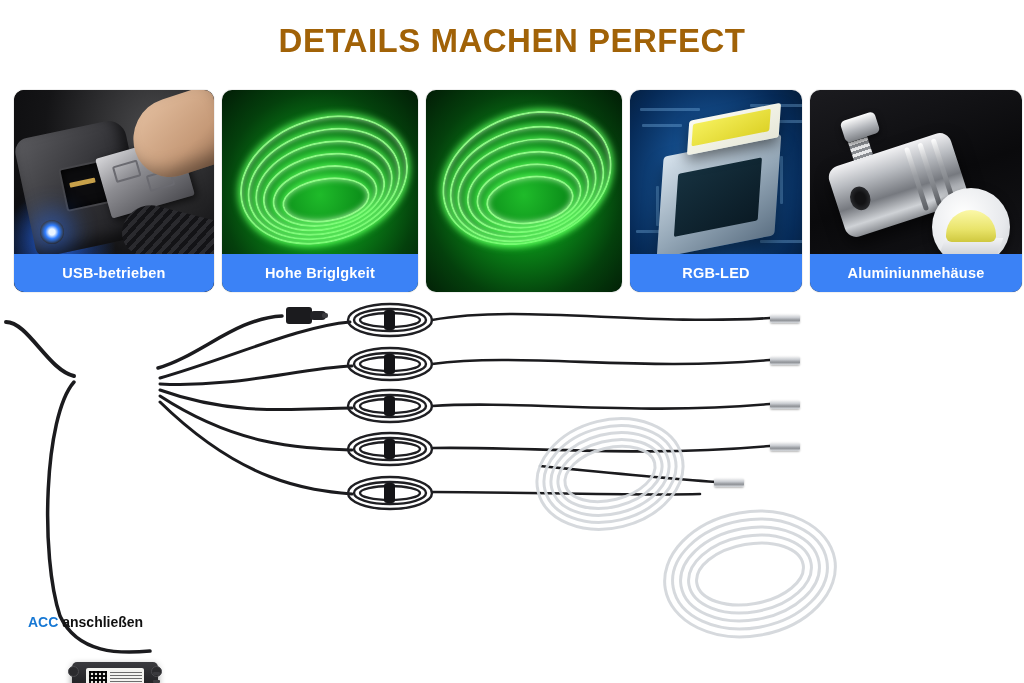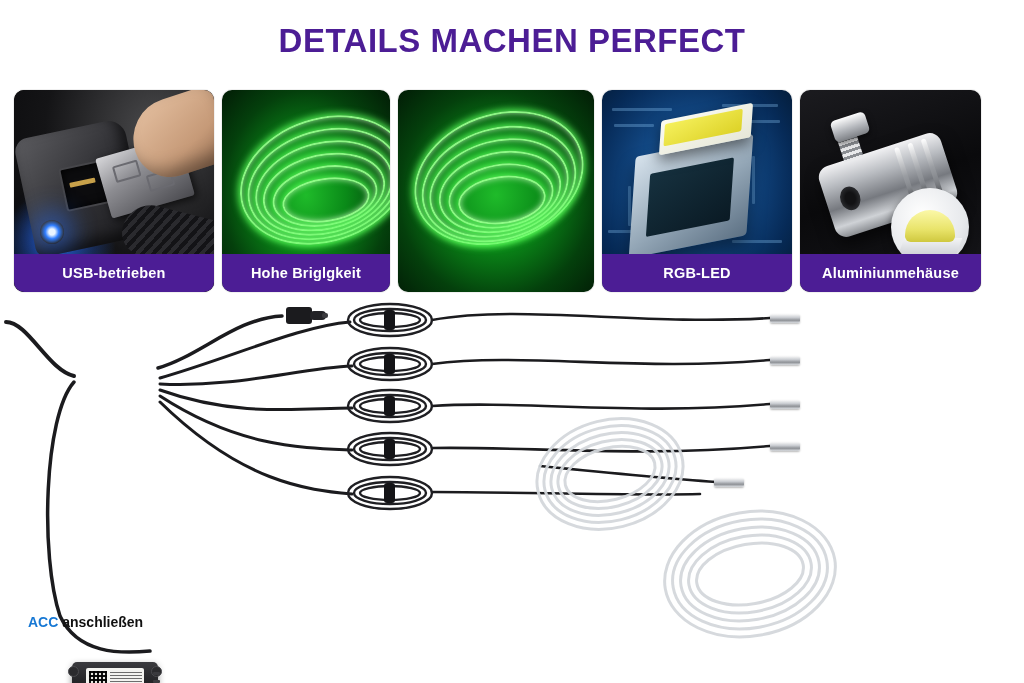--- a/index.html
+++ b/index.html
@@ -1,29 +1,29 @@
 <!DOCTYPE html>
 <html><head>
 <meta charset="utf-8">
 <style>
   html,body{margin:0;padding:0;background:#fff;}
   body{width:1024px;height:683px;overflow:hidden;
        font-family:"Liberation Sans",sans-serif;position:relative;}
 
   
   #title{position:absolute;left:0;top:22px;width:1024px;text-align:center;
-         font-size:33px;font-weight:bold;letter-spacing:.5px;color:#4c1d95;}
+         font-size:33px;font-weight:bold;letter-spacing:.5px;color:#a16207;}
 
   
   #strip{position:absolute;left:14px;top:90px;width:1000px;height:202px;
          display:flex;gap:8px;}
   .card{position:relative;border-radius:10px;overflow:hidden;flex:0 0 auto;height:202px;
         box-shadow:0 0 0 1px rgba(0,0,0,.06);}
   .card .photo{position:absolute;left:0;top:0;right:0;bottom:0;}
-  .cap{position:absolute;left:0;right:0;bottom:0;height:38px;background:#4c1d95;
+  .cap{position:absolute;left:0;right:0;bottom:0;height:38px;background:#3b82f6;
        color:#fff;font-size:14.5px;font-weight:bold;display:flex;
        align-items:center;justify-content:center;letter-spacing:.2px;}
 
   
   .usb-bg{background:
       radial-gradient(circle at 22% 78%, rgba(40,110,255,.55) 0 6%, rgba(0,0,0,0) 26%),
       radial-gradient(ellipse at 70% 20%, #4a4a4c 0%, #141416 55%, #08080a 100%),
       #0a0a0c;}
   .usb-port{position:absolute;left:10px;top:38px;width:112px;height:120px;
       background:linear-gradient(135deg,#5c5c60,#303034 55%,#1b1b1e);
@@ -143,21 +143,21 @@
           <i></i>
         </div>
       <div class="usb-plug"></div>
       <div class="hand"></div>
       <div class="usb-cable"></div>
       <div class="blue-led"></div>
     </div>
     <div class="cap">USB-betrieben</div>
   </div>
 
-  <div class="card" style="width:168px">
+  <div class="card" style="width:196px">
     <div class="photo fib-bg">
       <div class="fib" style="left:16px;top:28px;width:168px;height:120px;transform:rotate(-18deg);"></div>
       <div class="fib" style="left:24px;top:40px;width:152px;height:104px;transform:rotate(-16deg);"></div>
       <div class="fib" style="left:32px;top:52px;width:136px;height:88px;transform:rotate(-14deg);"></div>
       <div class="fib" style="left:40px;top:64px;width:120px;height:72px;transform:rotate(-12deg);"></div>
       <div class="fib" style="left:50px;top:76px;width:102px;height:56px;transform:rotate(-10deg);"></div>
       <div class="fib" style="left:60px;top:88px;width:84px;height:40px;transform:rotate(-8deg);"></div>
     </div>
     <div class="cap">Hohe Briglgkeit</div>
   </div>
@@ -166,41 +166,41 @@
     <div class="photo fib-bg">
       <div class="fib" style="left:14px;top:24px;width:170px;height:124px;transform:rotate(-20deg);"></div>
       <div class="fib" style="left:22px;top:38px;width:154px;height:108px;transform:rotate(-17deg);"></div>
       <div class="fib" style="left:30px;top:50px;width:138px;height:92px;transform:rotate(-15deg);"></div>
       <div class="fib" style="left:40px;top:62px;width:120px;height:76px;transform:rotate(-12deg);"></div>
       <div class="fib" style="left:50px;top:74px;width:102px;height:60px;transform:rotate(-9deg);"></div>
       <div class="fib" style="left:60px;top:86px;width:84px;height:44px;transform:rotate(-7deg);"></div>
     </div>
   </div>
 
-  <div class="card" style="width:190px">
+  <div class="card" style="width:172px">
     <div class="photo pcb-bg">
       <div class="trace" style="left:10px;top:18px;width:60px;height:3px;"></div>
       <div class="trace" style="left:12px;top:34px;width:40px;height:3px;"></div>
       <div class="trace" style="left:120px;top:14px;width:56px;height:3px;"></div>
       <div class="trace" style="left:140px;top:30px;width:38px;height:3px;"></div>
       <div class="trace" style="left:6px;top:140px;width:52px;height:3px;"></div>
       <div class="trace" style="left:130px;top:150px;width:50px;height:3px;"></div>
       <div class="trace" style="left:150px;top:66px;width:3px;height:48px;"></div>
       <div class="trace" style="left:26px;top:96px;width:3px;height:40px;"></div>
       <div class="chip-base">
           <div class="chip-die"></div>
         </div>
       <div class="led-blk">
           <div class="led-ph"></div>
         </div>
     </div>
     <div class="cap">RGB-LED</div>
   </div>
 
-  <div class="card" style="width:181px">
+  <div class="card" style="width:212px">
     <div class="photo alu-bg">
       <div class="alu-body">
         <div class="alu-rib" style="right:14px;"></div>
         <div class="alu-rib" style="right:28px;"></div>
         <div class="alu-rib" style="right:42px;"></div>
         <div class="alu-hole"></div>
       </div>
       <div class="alu-thread"></div>
       <div class="alu-screw"></div>
       <div class="alu-inset">

